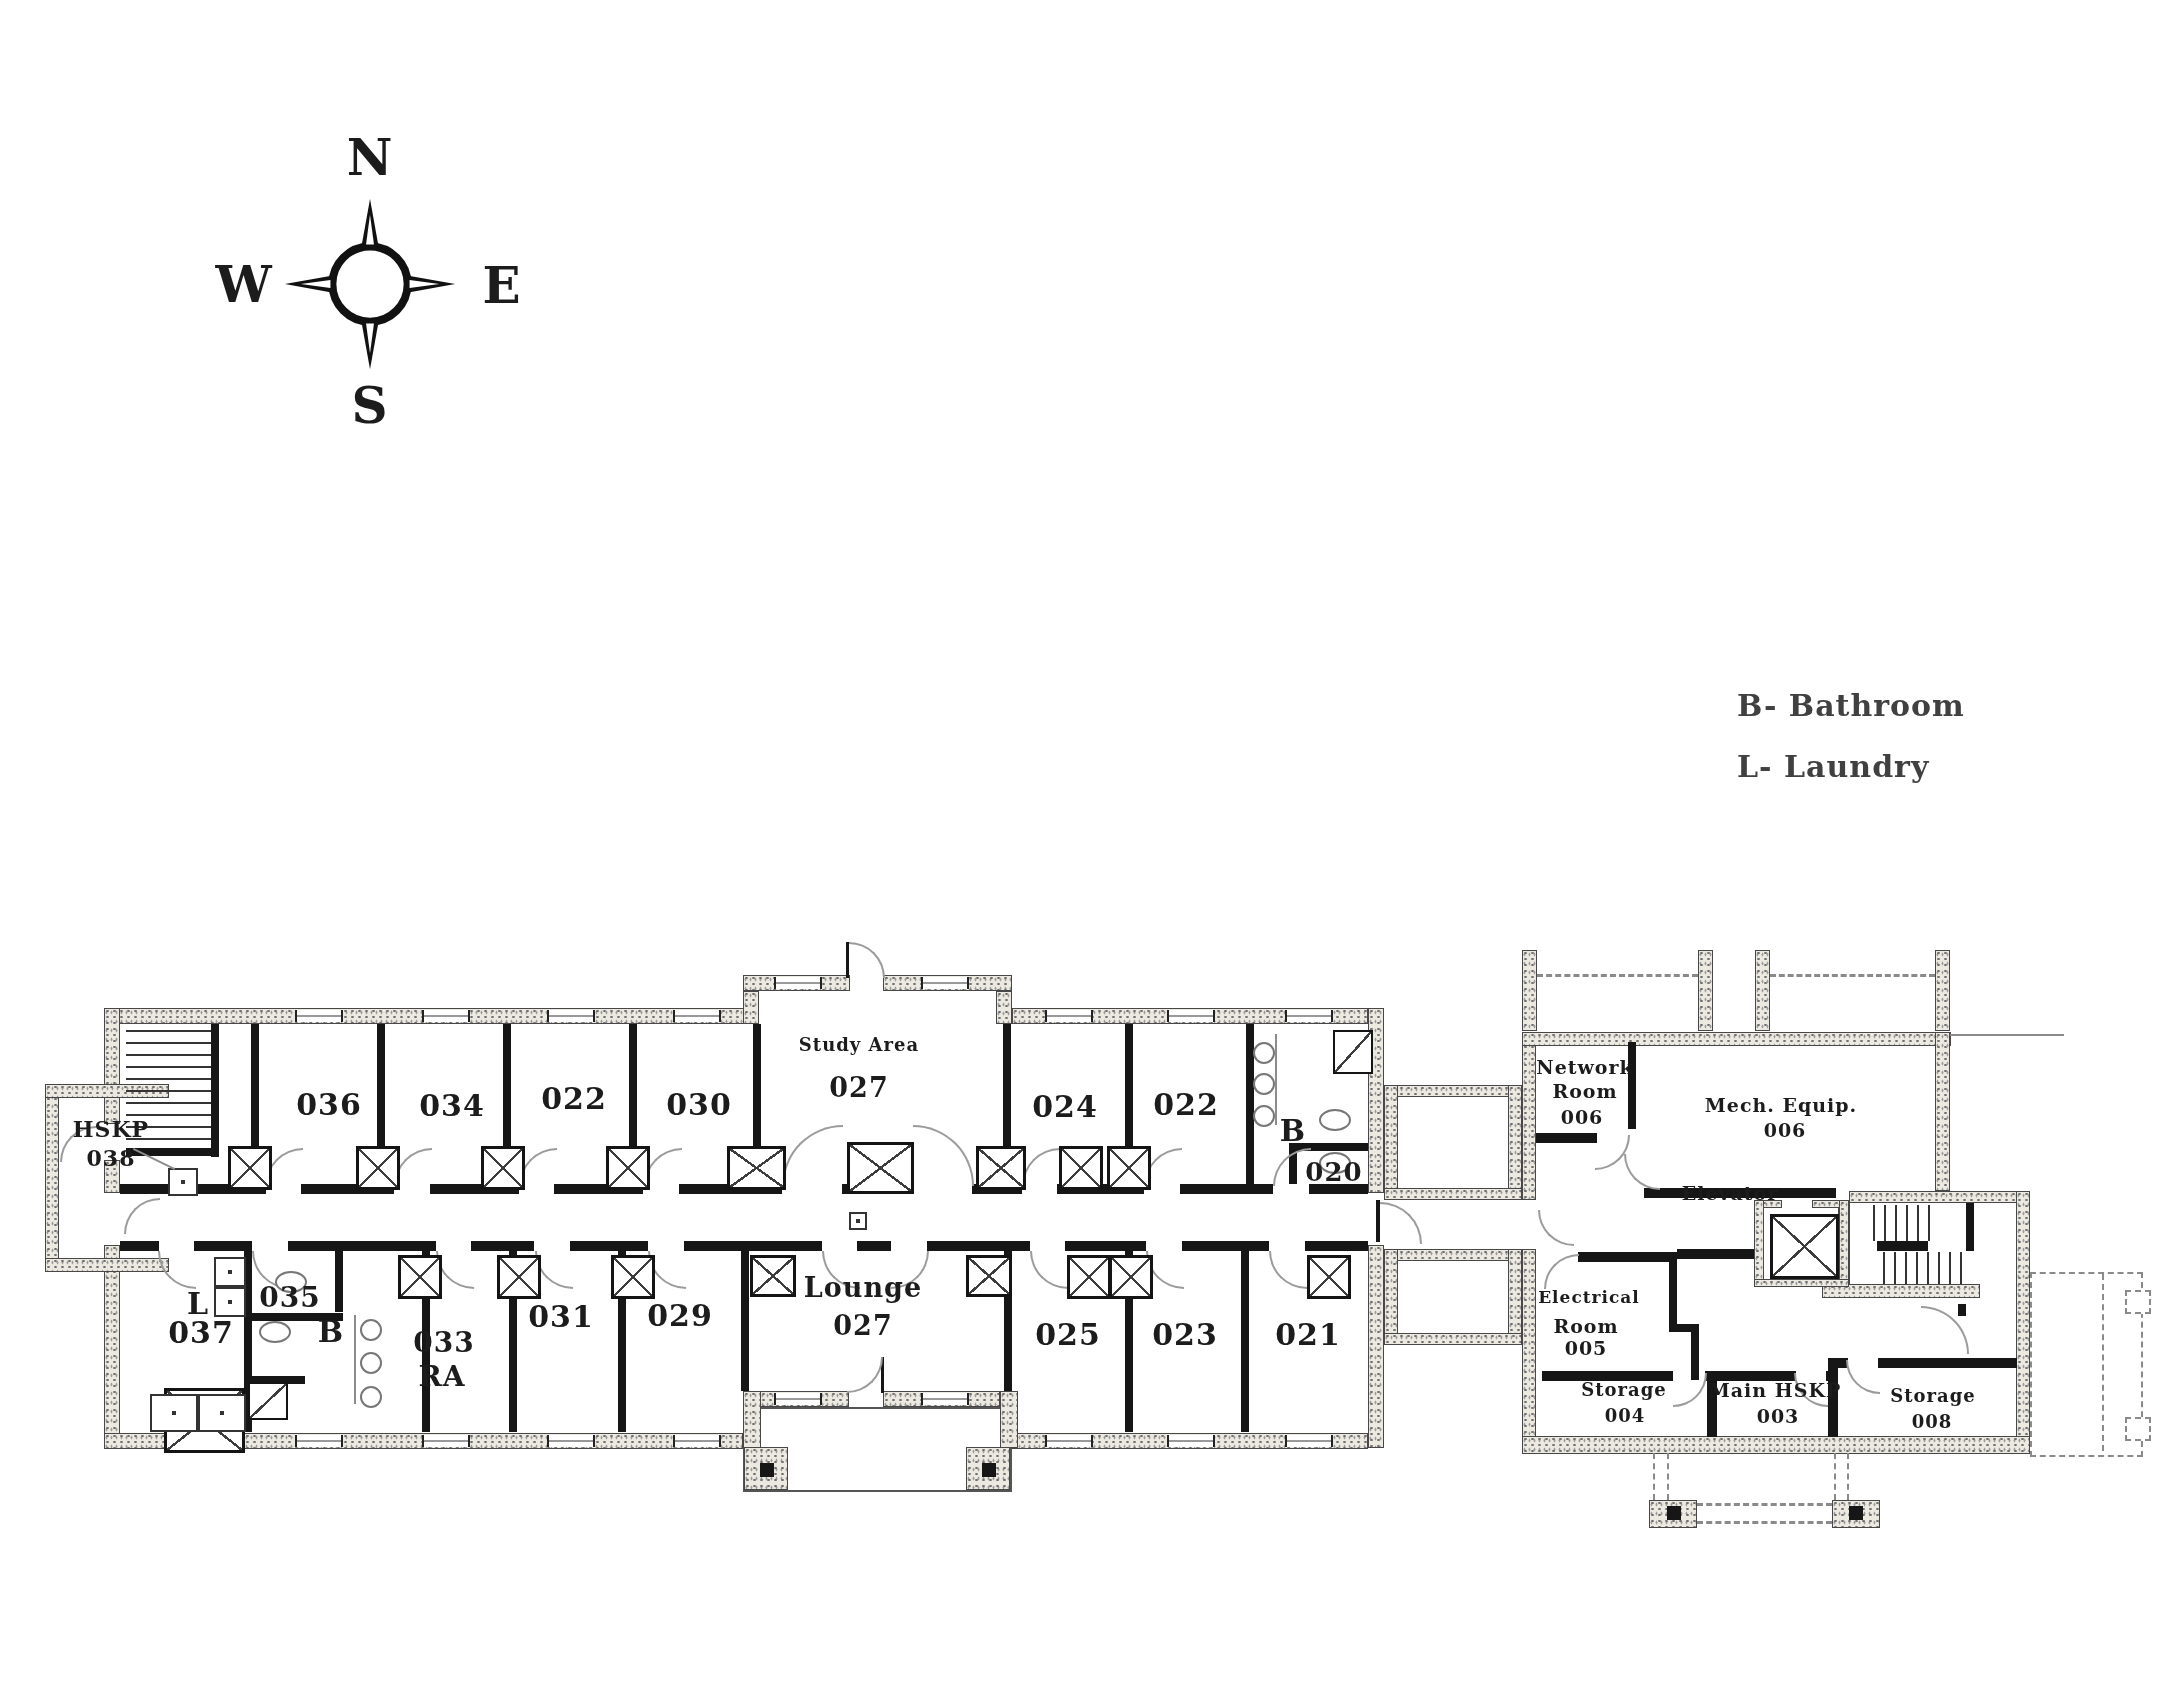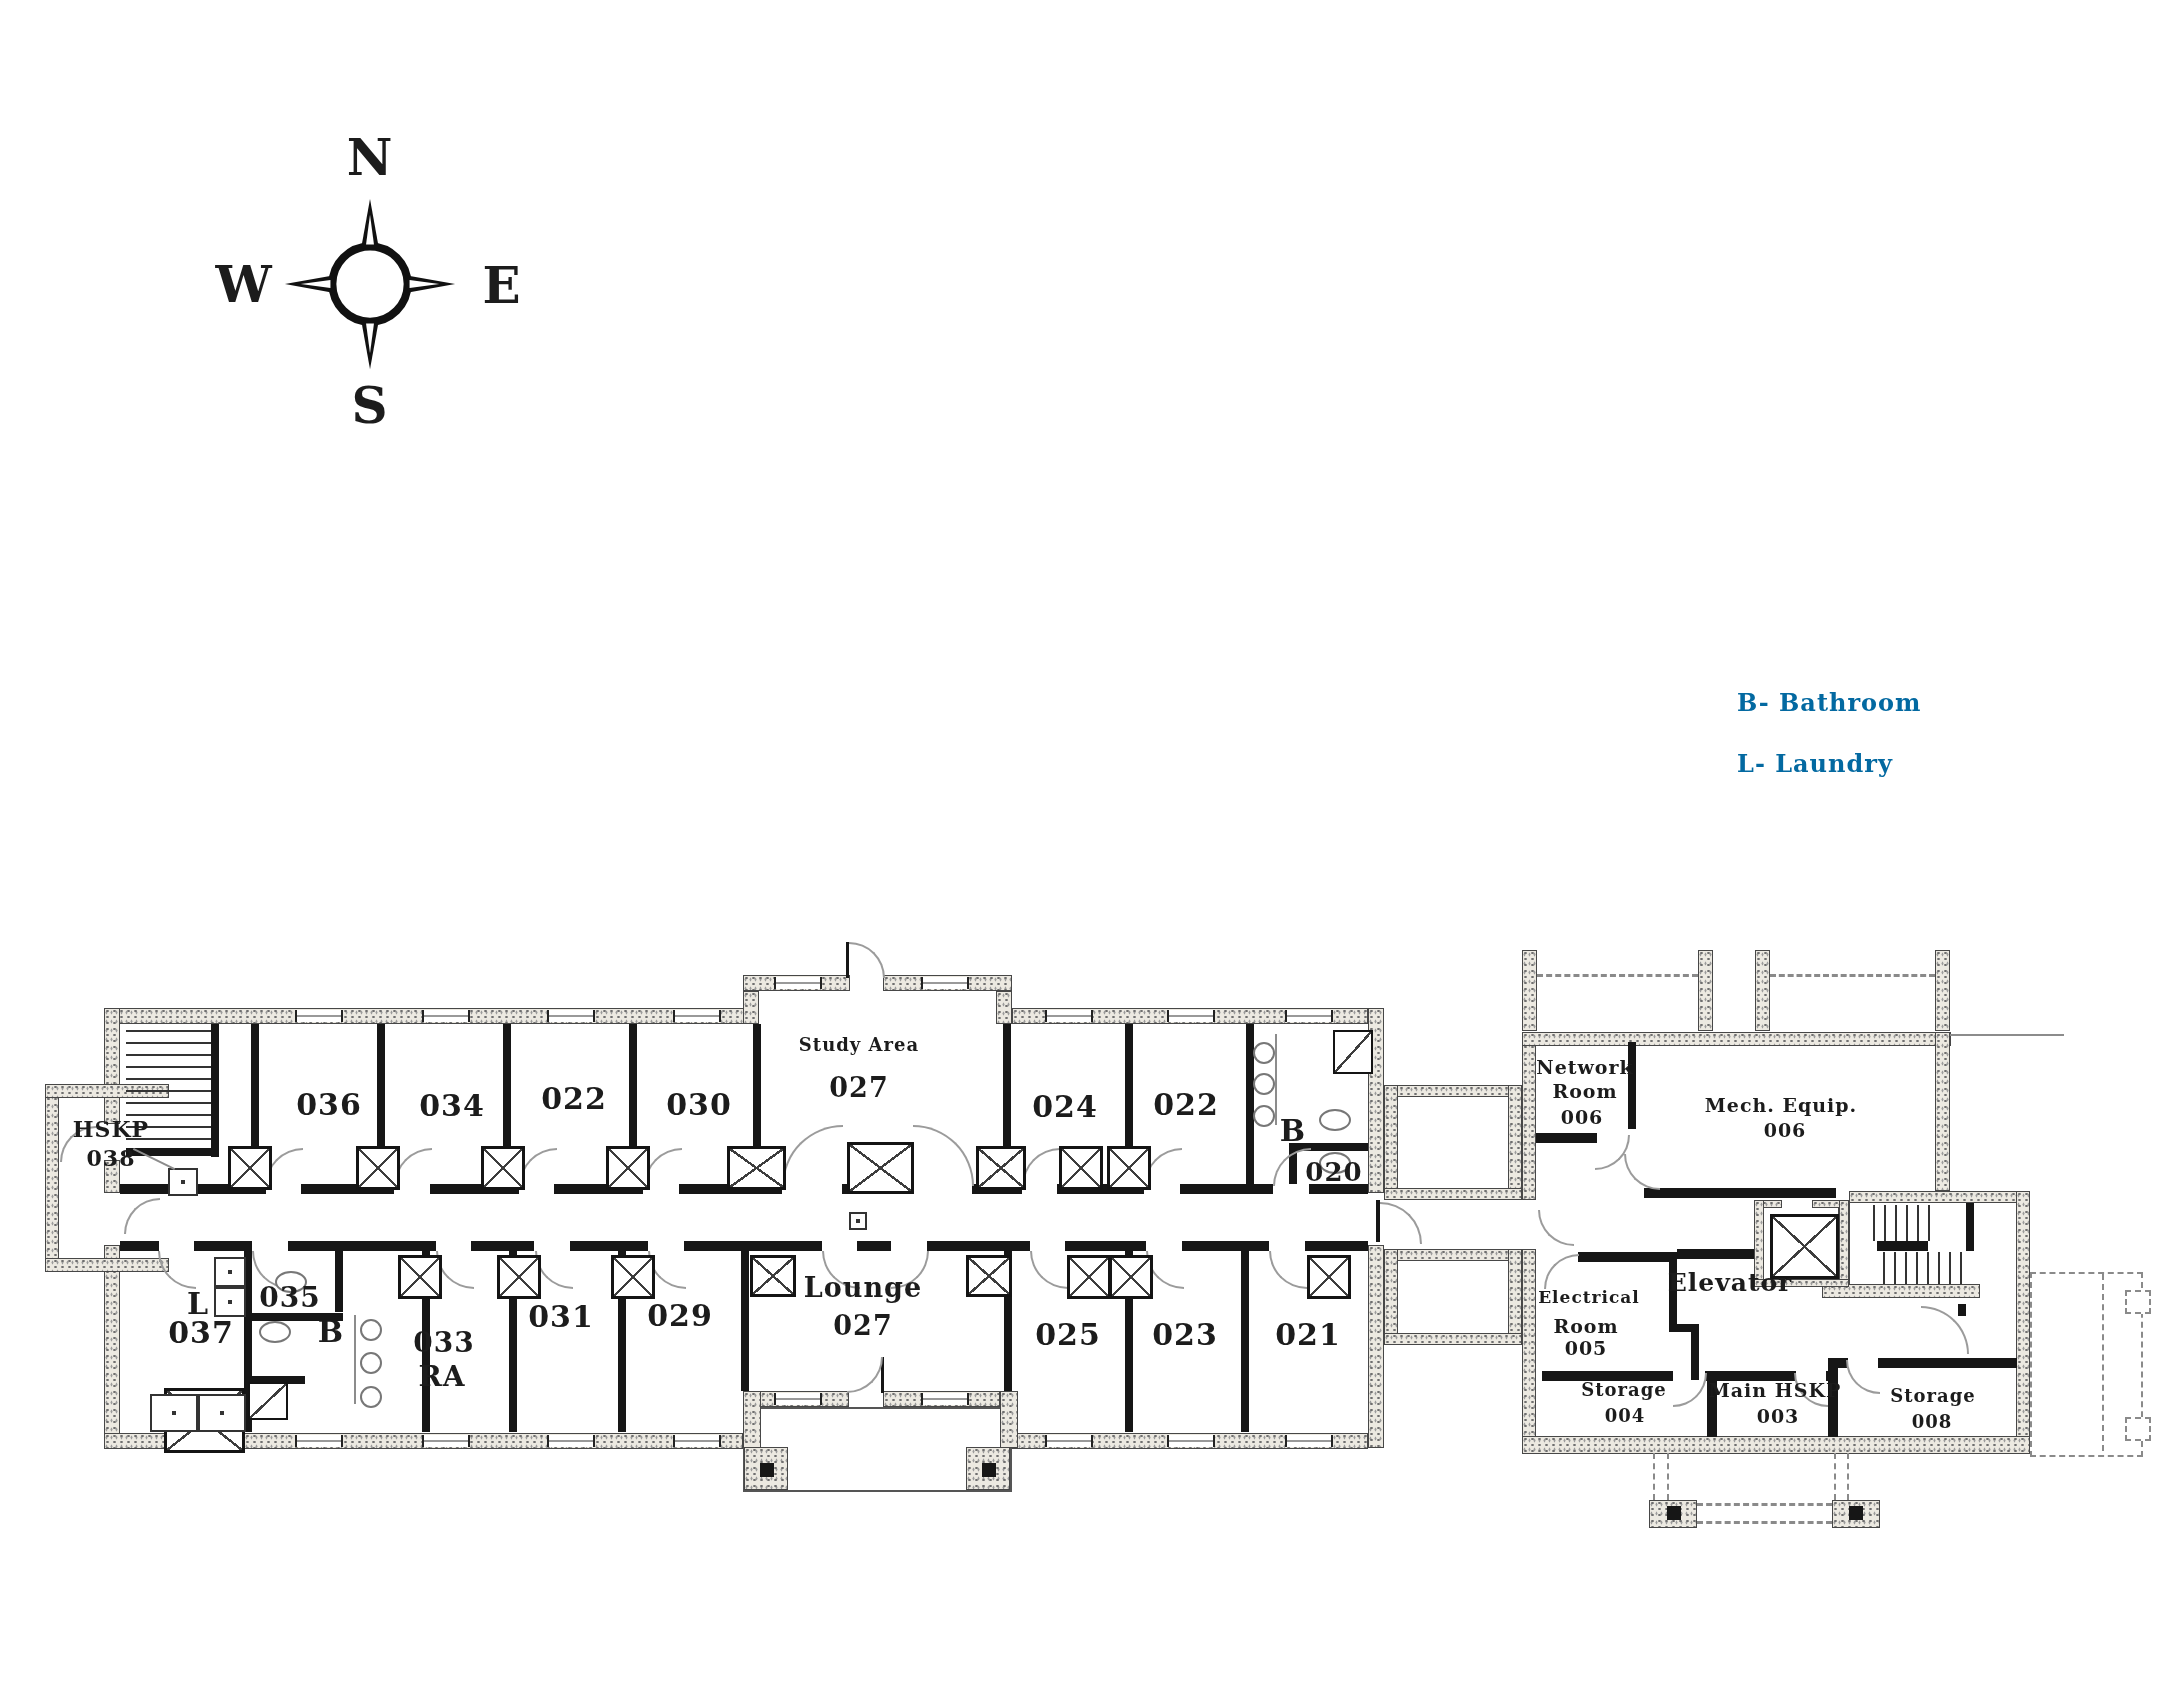--- a/index.html
+++ b/index.html
@@ -29,21 +29,21 @@
   .wc{border:2px solid #777;border-radius:50%;background:#fff}
   .sink{border:2px solid #777;border-radius:50%;background:#fff}
   .tbox{border:2px solid #555;background:#fff}
   .tiny{border:2px solid #333;background:#fff}
   .tiny:after{content:"";position:absolute;left:50%;top:50%;width:4px;height:4px;margin:-2px 0 0 -2px;background:#333}
   .dashv{width:0;border-left:2px dashed #8a8a8a}
   .dashh{height:0;border-top:3px dashed #8a8a8a}
   .dashbox{border:2px dashed #8a8a8a;background:#fff}
   .lb{position:absolute;transform:translate(-50%,-50%);font-weight:700;color:#1c1c1c;letter-spacing:1px;line-height:1;white-space:nowrap}
   .sans{font-family:"Liberation Sans","DejaVu Sans",sans-serif;font-weight:400;letter-spacing:0}
-  .lg{position:absolute;font-weight:700;font-size:24px;color:#0369a1;letter-spacing:1px}
+  .lg{position:absolute;font-weight:700;font-size:30px;color:#404040;letter-spacing:1px}
 </style>
 </head>
 <body>
 
 <div class="stage">
 
   <div>
     <svg style="position:absolute;left:277px;top:193px" width="188" height="188" viewBox="0 0 190 190">
       <circle cx="94" cy="92" r="38" fill="#fff" stroke="#111" stroke-width="8"></circle>
       <polygon points="94,6 85,56 103,56" fill="#111"></polygon>
@@ -337,21 +337,21 @@
     <div class="lb" style="left:863px;top:1287px;font-size:27px">Lounge</div>
     <div class="lb" style="left:863px;top:1325px;font-size:27px">027</div>
     <div class="lb" style="left:1068px;top:1335px;font-size:30px">025</div>
     <div class="lb" style="left:1185px;top:1335px;font-size:30px">023</div>
     <div class="lb" style="left:1308px;top:1335px;font-size:30px">021</div>
     <div class="lb" style="left:1585px;top:1067px;font-size:19px">Network</div>
     <div class="lb" style="left:1585px;top:1091px;font-size:19px">Room</div>
     <div class="lb" style="left:1582px;top:1117px;font-size:19px">006</div>
     <div class="lb" style="left:1781px;top:1105px;font-size:19px">Mech. Equip.</div>
     <div class="lb" style="left:1785px;top:1130px;font-size:19px">006</div>
-    <div class="lb" style="left:1730px;top:1282px;font-size:25px">Elevator</div>
+    <div class="lb" style="left:1730px;top:1193px;font-size:19px">Elevator</div>
     <div class="lb" style="left:1589px;top:1297px;font-size:17px">Electrical</div>
     <div class="lb" style="left:1586px;top:1326px;font-size:19px">Room</div>
     <div class="lb" style="left:1586px;top:1348px;font-size:19px">005</div>
     <div class="lb" style="left:1624px;top:1390px;font-size:18px">Storage</div>
     <div class="lb" style="left:1625px;top:1416px;font-size:18px">004</div>
     <div class="lb" style="left:1775px;top:1390px;font-size:19px">Main HSKP</div>
     <div class="lb" style="left:1778px;top:1416px;font-size:19px">003</div>
     <div class="lb" style="left:1933px;top:1396px;font-size:18px">Storage</div>
     <div class="lb" style="left:1932px;top:1422px;font-size:18px">008</div>
   </div>

